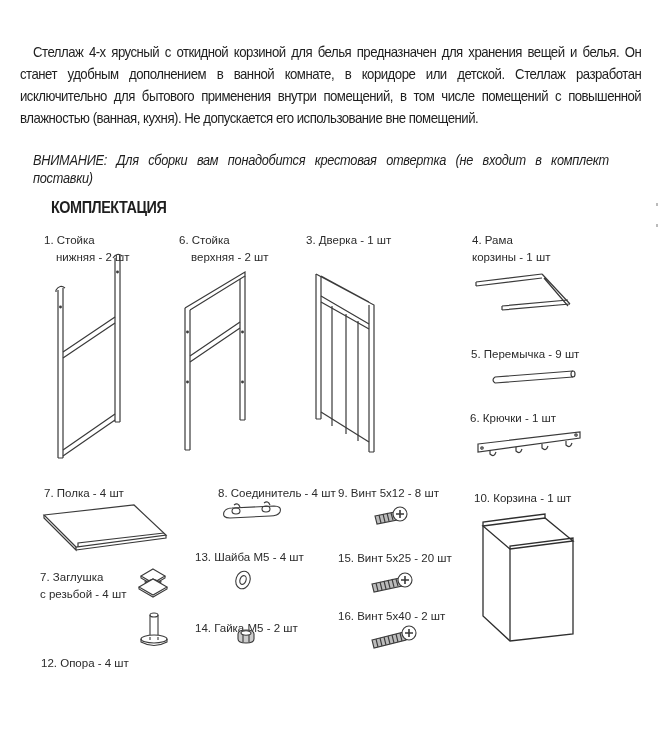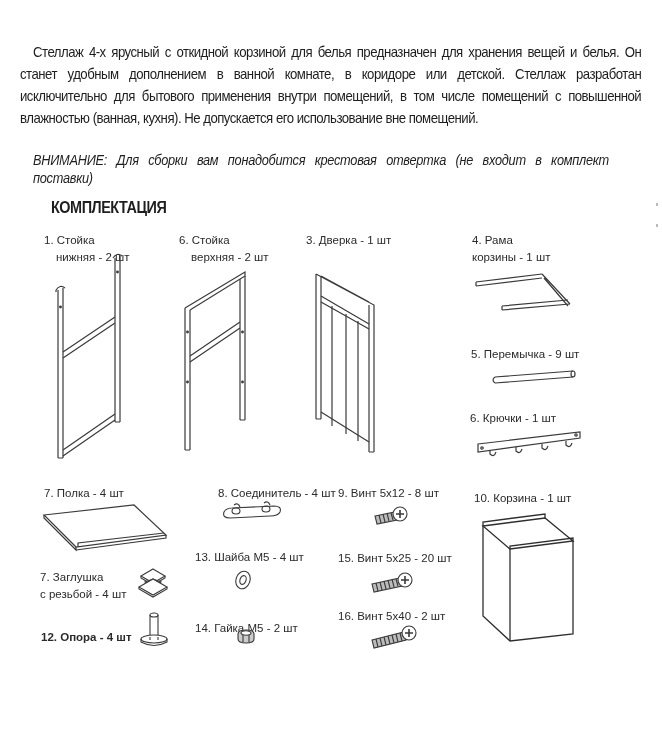--- a/index.html
+++ b/index.html
@@ -145,21 +145,21 @@
     <div>с резьбой - 4 шт</div>
   </div>
   <svg class="part" style="left:137px; top:567px;" width="32" height="32" viewBox="0 0 32 32" fill="none" stroke="#3a3a3a" stroke-width="1.1">
     <path d="M16 2 L28 9 L16 16 L4 9 Z" fill="#ffffff"></path>
     <path d="M4 9 L4 11 L16 18 L28 11 L28 9"></path>
     <path d="M8 15 L16 12 L24 15 L16 21 Z" fill="#cfcfcf"></path>
     <path d="M2 20 L16 12 L30 20 L16 28 Z" fill="#ffffff"></path>
     <path d="M2 20 L2 22 L16 30 L30 22 L30 20"></path>
   </svg>
 
-  <div class="lbl" style="left:41px; top:629px;font-weight:bold;">
+  <div class="lbl" style="left:41px; top:655px;">
     <div>12. Опора - 4 шт</div>
   </div>
   <svg class="part" style="left:138px; top:611px;" width="32" height="36" viewBox="0 0 32 36" fill="none" stroke="#3a3a3a" stroke-width="1.1">
     <ellipse cx="16" cy="4" rx="4" ry="2"></ellipse>
     <path d="M12 4 L12 28 M20 4 L20 28"></path>
     <ellipse cx="16" cy="28" rx="13" ry="4" fill="#ffffff"></ellipse>
     <path d="M3 28 L3 31 Q16 38 29 31 L29 28"></path>
     <path d="M12 26 L12 29 M20 26 L20 29"></path>
   </svg>
 

